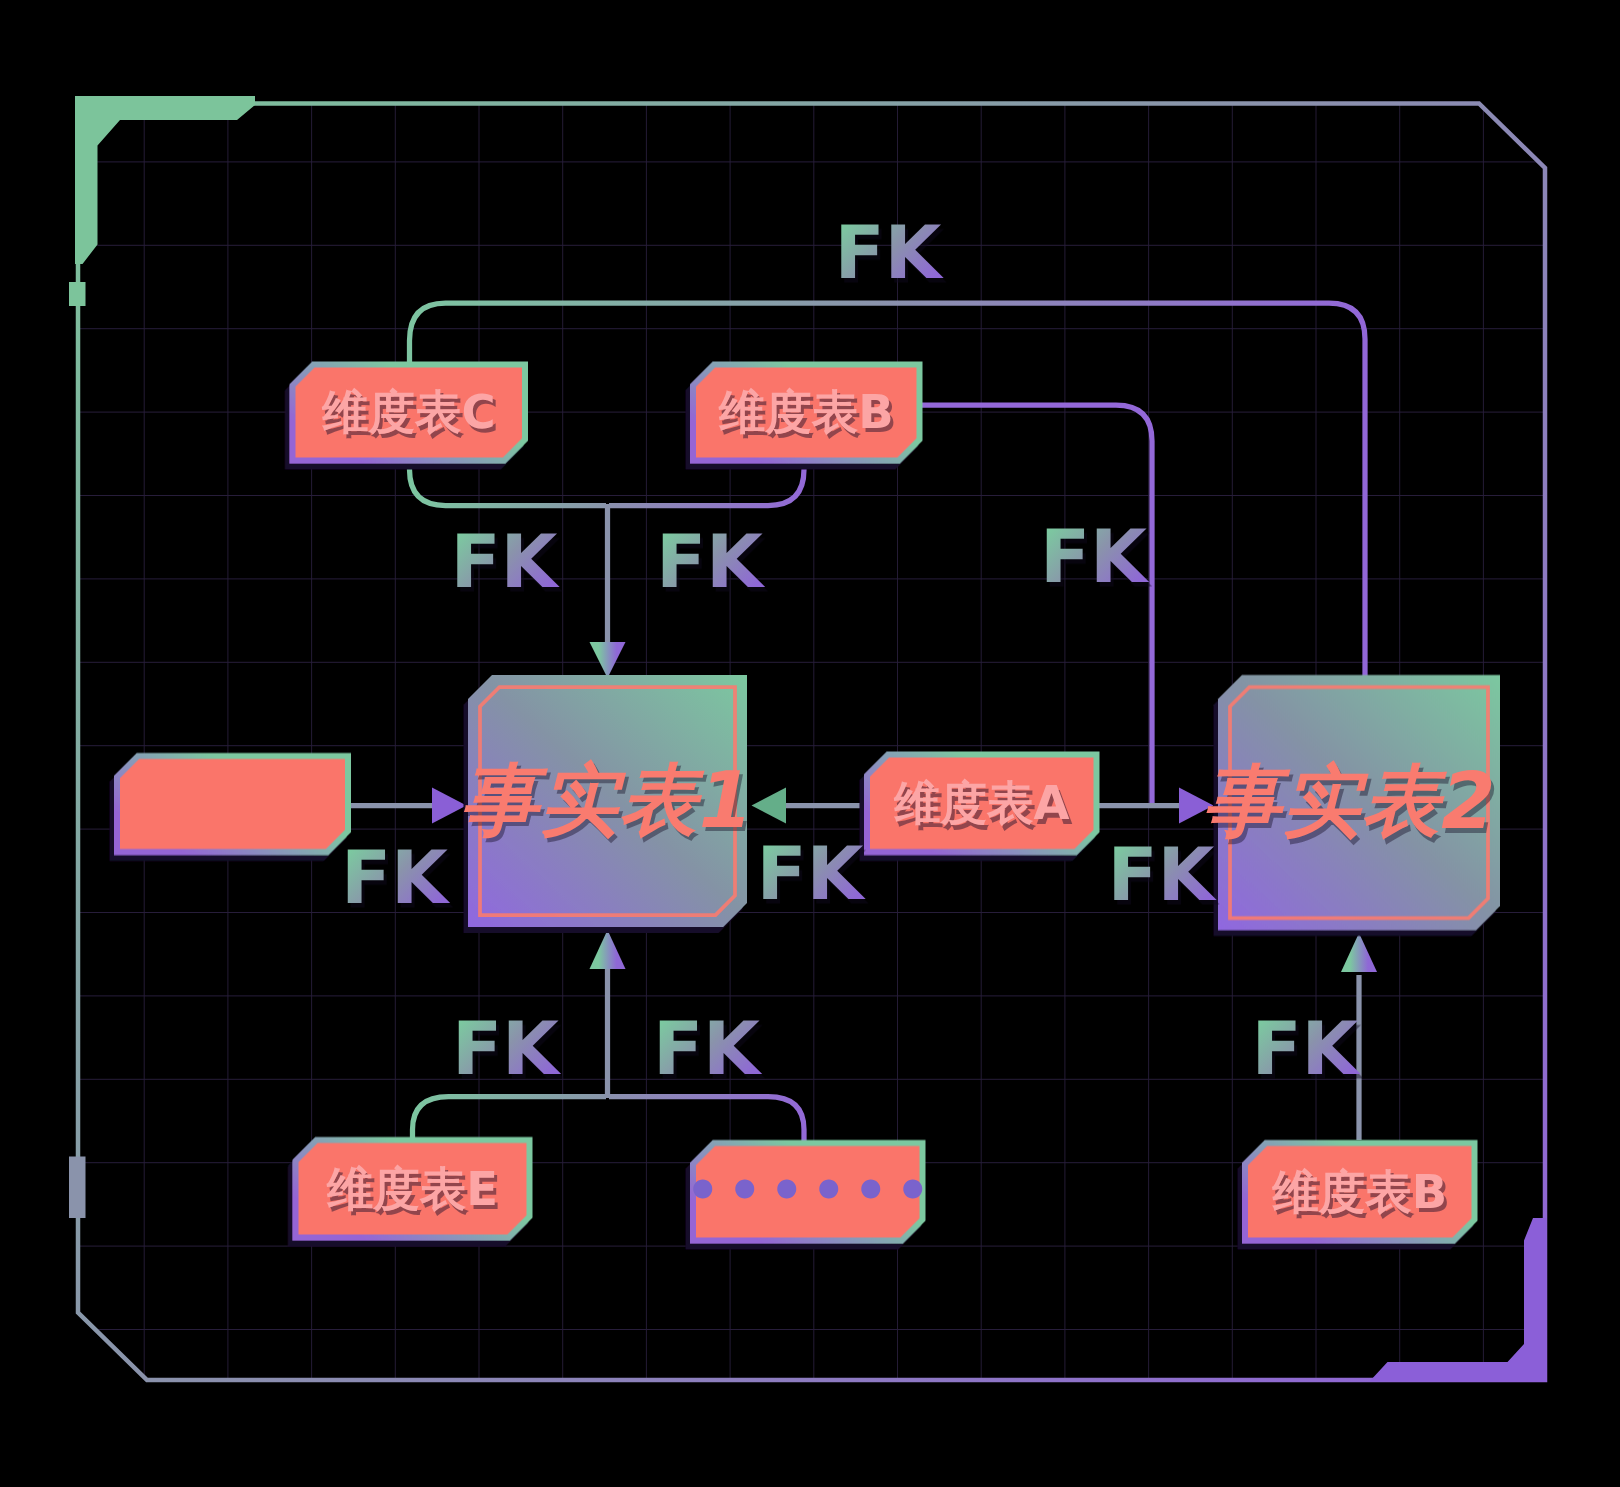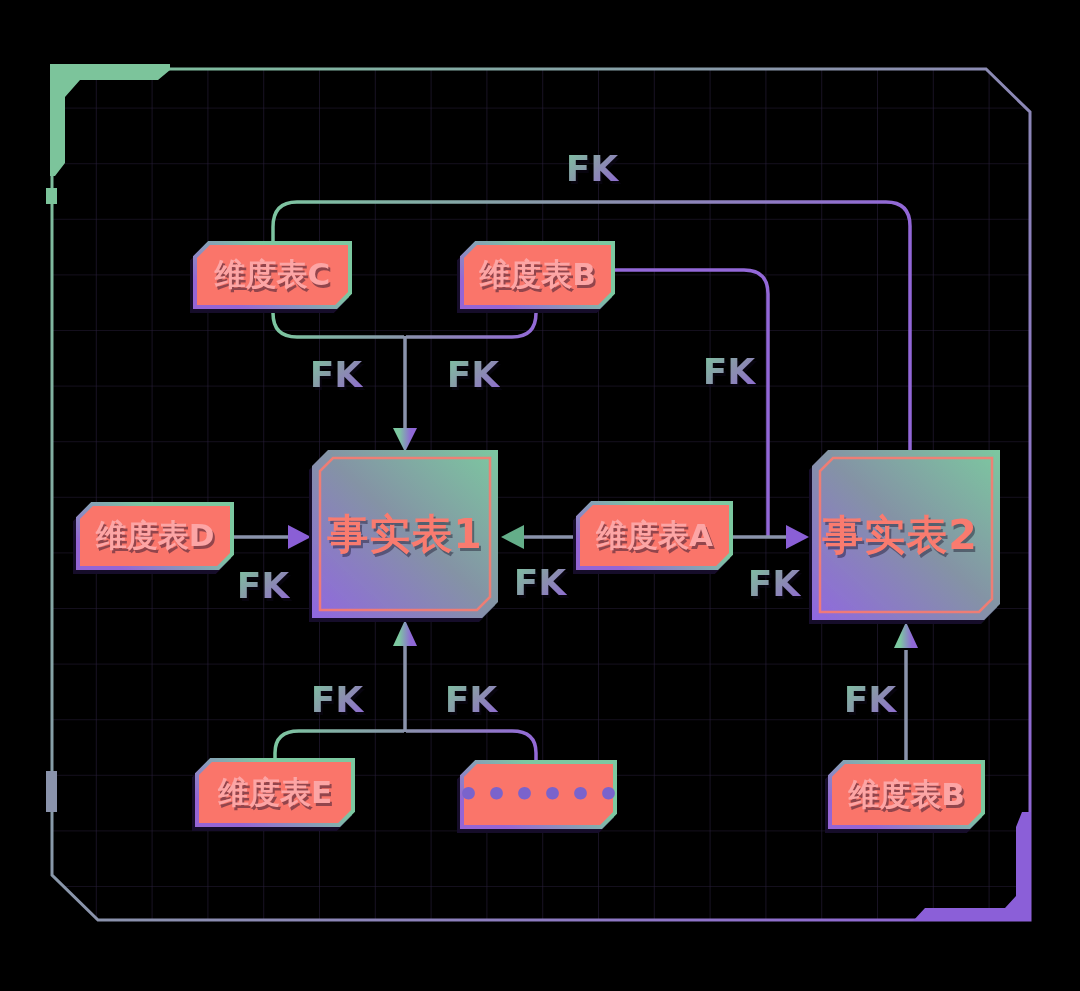--- a/index.html
+++ b/index.html
@@ -14,25 +14,26 @@
   }
   .dim-label{
     font-size:31px;color:#fca5a5;
     text-shadow:2px 3px 0 rgba(20,10,40,.45);
   }
   .dots-label{
     font-size:36px;color:#7a63cc;letter-spacing:5px;
     text-indent:5px;
   }
   .fact-label{
-    font-size:41px;color:#f97b6f;letter-spacing:1px;
+    font-size:52px;color:#f97b6f;letter-spacing:1px;
     text-shadow:2px 3px 0 rgba(15,8,30,.4);
+    font-style:italic;
   }
   .fk-label{
-    font-size:36px;
+    font-size:49px;
     background:linear-gradient(135deg,#7cc8a0 12%,#8a93ab 50%,#8f68d6 88%);
     -webkit-background-clip:text;background-clip:text;color:transparent;
     filter:drop-shadow(2px 3px 0 rgba(15,8,30,.45));
   }
 </style>
 </head>
 <body>
 
 <div class="stage">
 
@@ -122,21 +123,20 @@
       <path d="M476,762 H615 V813 L601,827 H462 V776 Z" fill="#fa756b" stroke="url(#gDim)" stroke-width="4"></path>
       <path d="M844,762 H983 V813 L969,827 H830 V776 Z" fill="#fa756b" stroke="url(#gDim)" stroke-width="4"></path>
     </g>
   </svg>
 
   <div class="label fact-label" style="left:312px;top:450px;width:186px;height:168px;">事实表1</div>
   <div class="label fact-label" style="left:812px;top:450px;width:176px;height:170px;">事实表2</div>
 
   <div class="label dim-label" style="left:195px;top:243px;width:155px;height:64px;">维度表C</div>
   <div class="label dim-label" style="left:462px;top:243px;width:151px;height:64px;text-align:center;">维度表B</div>
-  <div class="label dim-label" style="left:78px;top:504px;width:154px;height:64px;">维度表D</div>
   <div class="label dim-label" style="left:578px;top:503px;width:153px;height:65px;">维度表A</div>
   <div class="label dim-label" style="left:197px;top:760px;width:156px;height:65px;">维度表E</div>
   <div class="label dots-label" style="left:462px;top:762px;width:153px;height:65px;">••••••</div>
   <div class="label dim-label" style="left:830px;top:762px;width:153px;height:65px;">维度表B</div>
 
   <div class="label fk-label" style="left:552px;top:146px;width:80px;height:44px;">FK</div>
   <div class="label fk-label" style="left:296px;top:352px;width:80px;height:44px;">FK</div>
   <div class="label fk-label" style="left:433px;top:352px;width:80px;height:44px;">FK</div>
   <div class="label fk-label" style="left:689px;top:349px;width:80px;height:44px;">FK</div>
   <div class="label fk-label" style="left:223px;top:563px;width:80px;height:44px;">FK</div>

